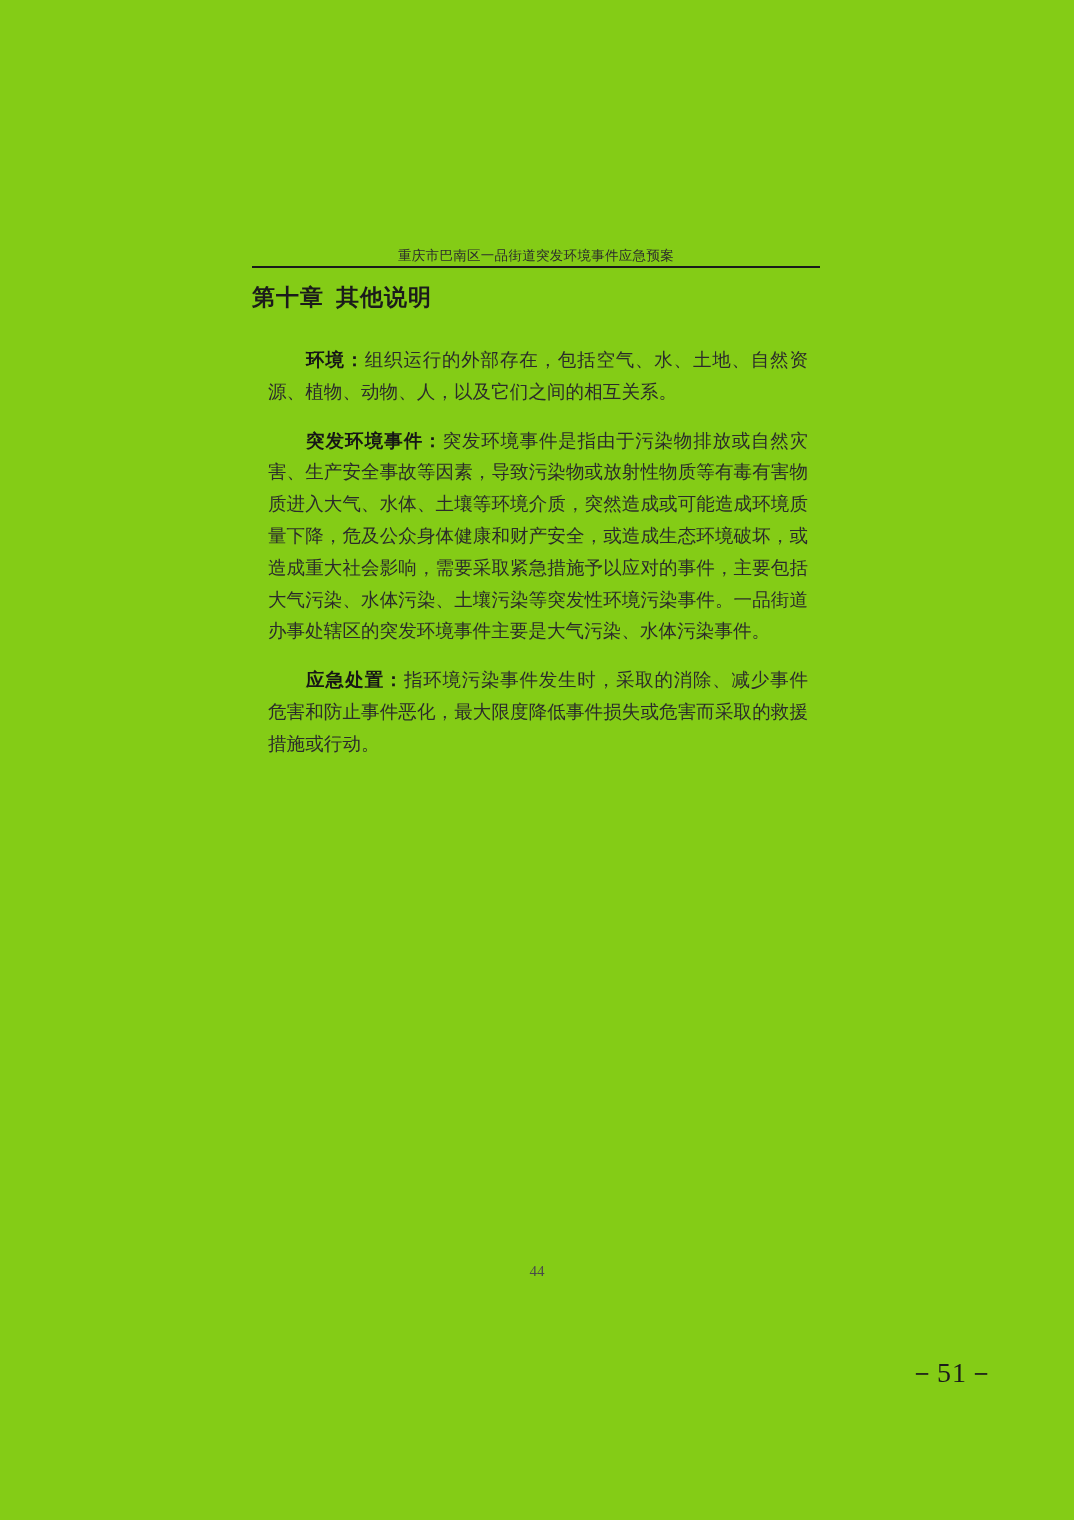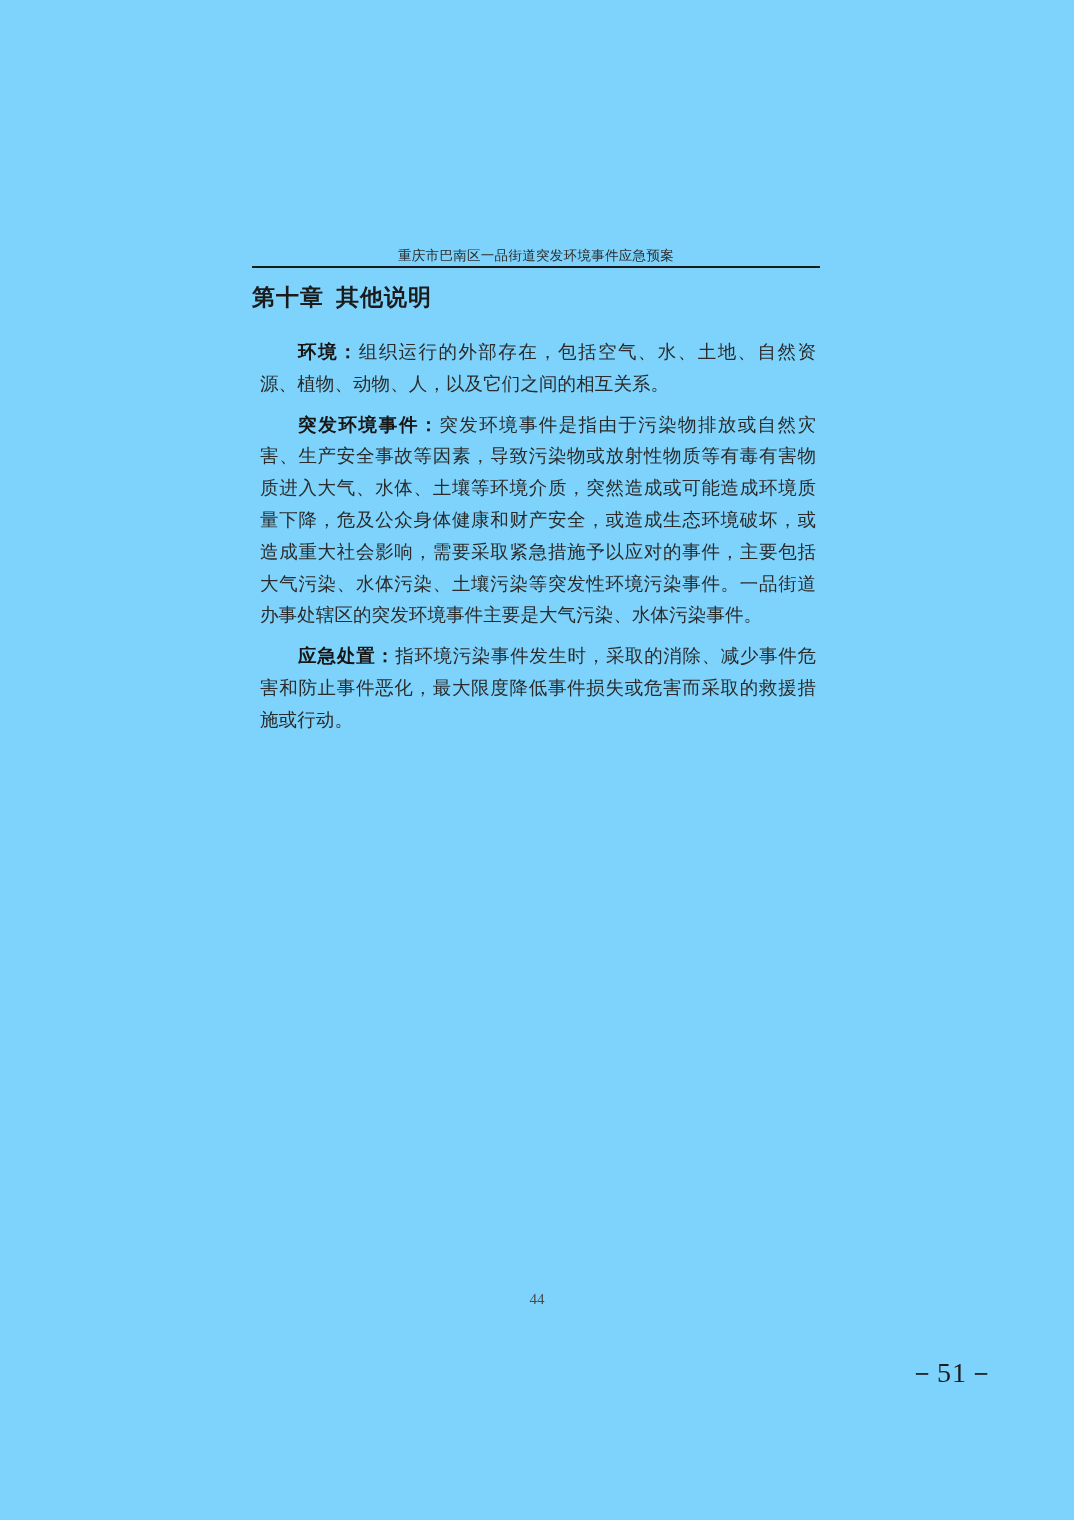--- a/index.html
+++ b/index.html
@@ -7,21 +7,21 @@
     padding: 0;
     background: #ffffff;
   }
   body {
     font-family: "Liberation Serif", "DejaVu Serif", serif;
   }
   .page {
     position: relative;
     width: 1074px;
     height: 1520px;
-    background: #7dd3fc;
+    background: #84cc16;
     overflow: hidden;
   }
   
   .header-block {
     position: absolute;
     left: 252px;
     top: 248px;
     width: 568px;
   }
   .header-text {
@@ -58,41 +58,41 @@
     width: 12px;
   }
   
   .body-block {
     position: absolute;
     left: 252px;
     top: 328px;
     width: 572px;
   }
   p.para {
-    margin: 8px;
+    margin: 16px;
     font-family: "Liberation Serif", "DejaVu Serif", serif;
     font-size: 18.5px;
     line-height: 31.8px;
     color: #2b2b2b;
     text-align: justify;
     text-justify: inter-character;
     text-indent: 38px;
     letter-spacing: 0.1px;
   }
   p.para .term {
     font-family: "Liberation Sans", "DejaVu Sans", sans-serif;
     font-weight: bold;
     color: #161616;
     letter-spacing: 0.4px;
   }
   
   .inner-page-number {
     position: absolute;
     left: 0;
-    top: 1290px;
+    top: 1262px;
     width: 1074px;
     text-align: center;
     font-family: "Liberation Serif", "DejaVu Serif", serif;
     font-size: 15px;
     line-height: 18px;
     color: #4a4a4a;
   }
   .outer-page-number {
     position: absolute;
     right: 78px;

